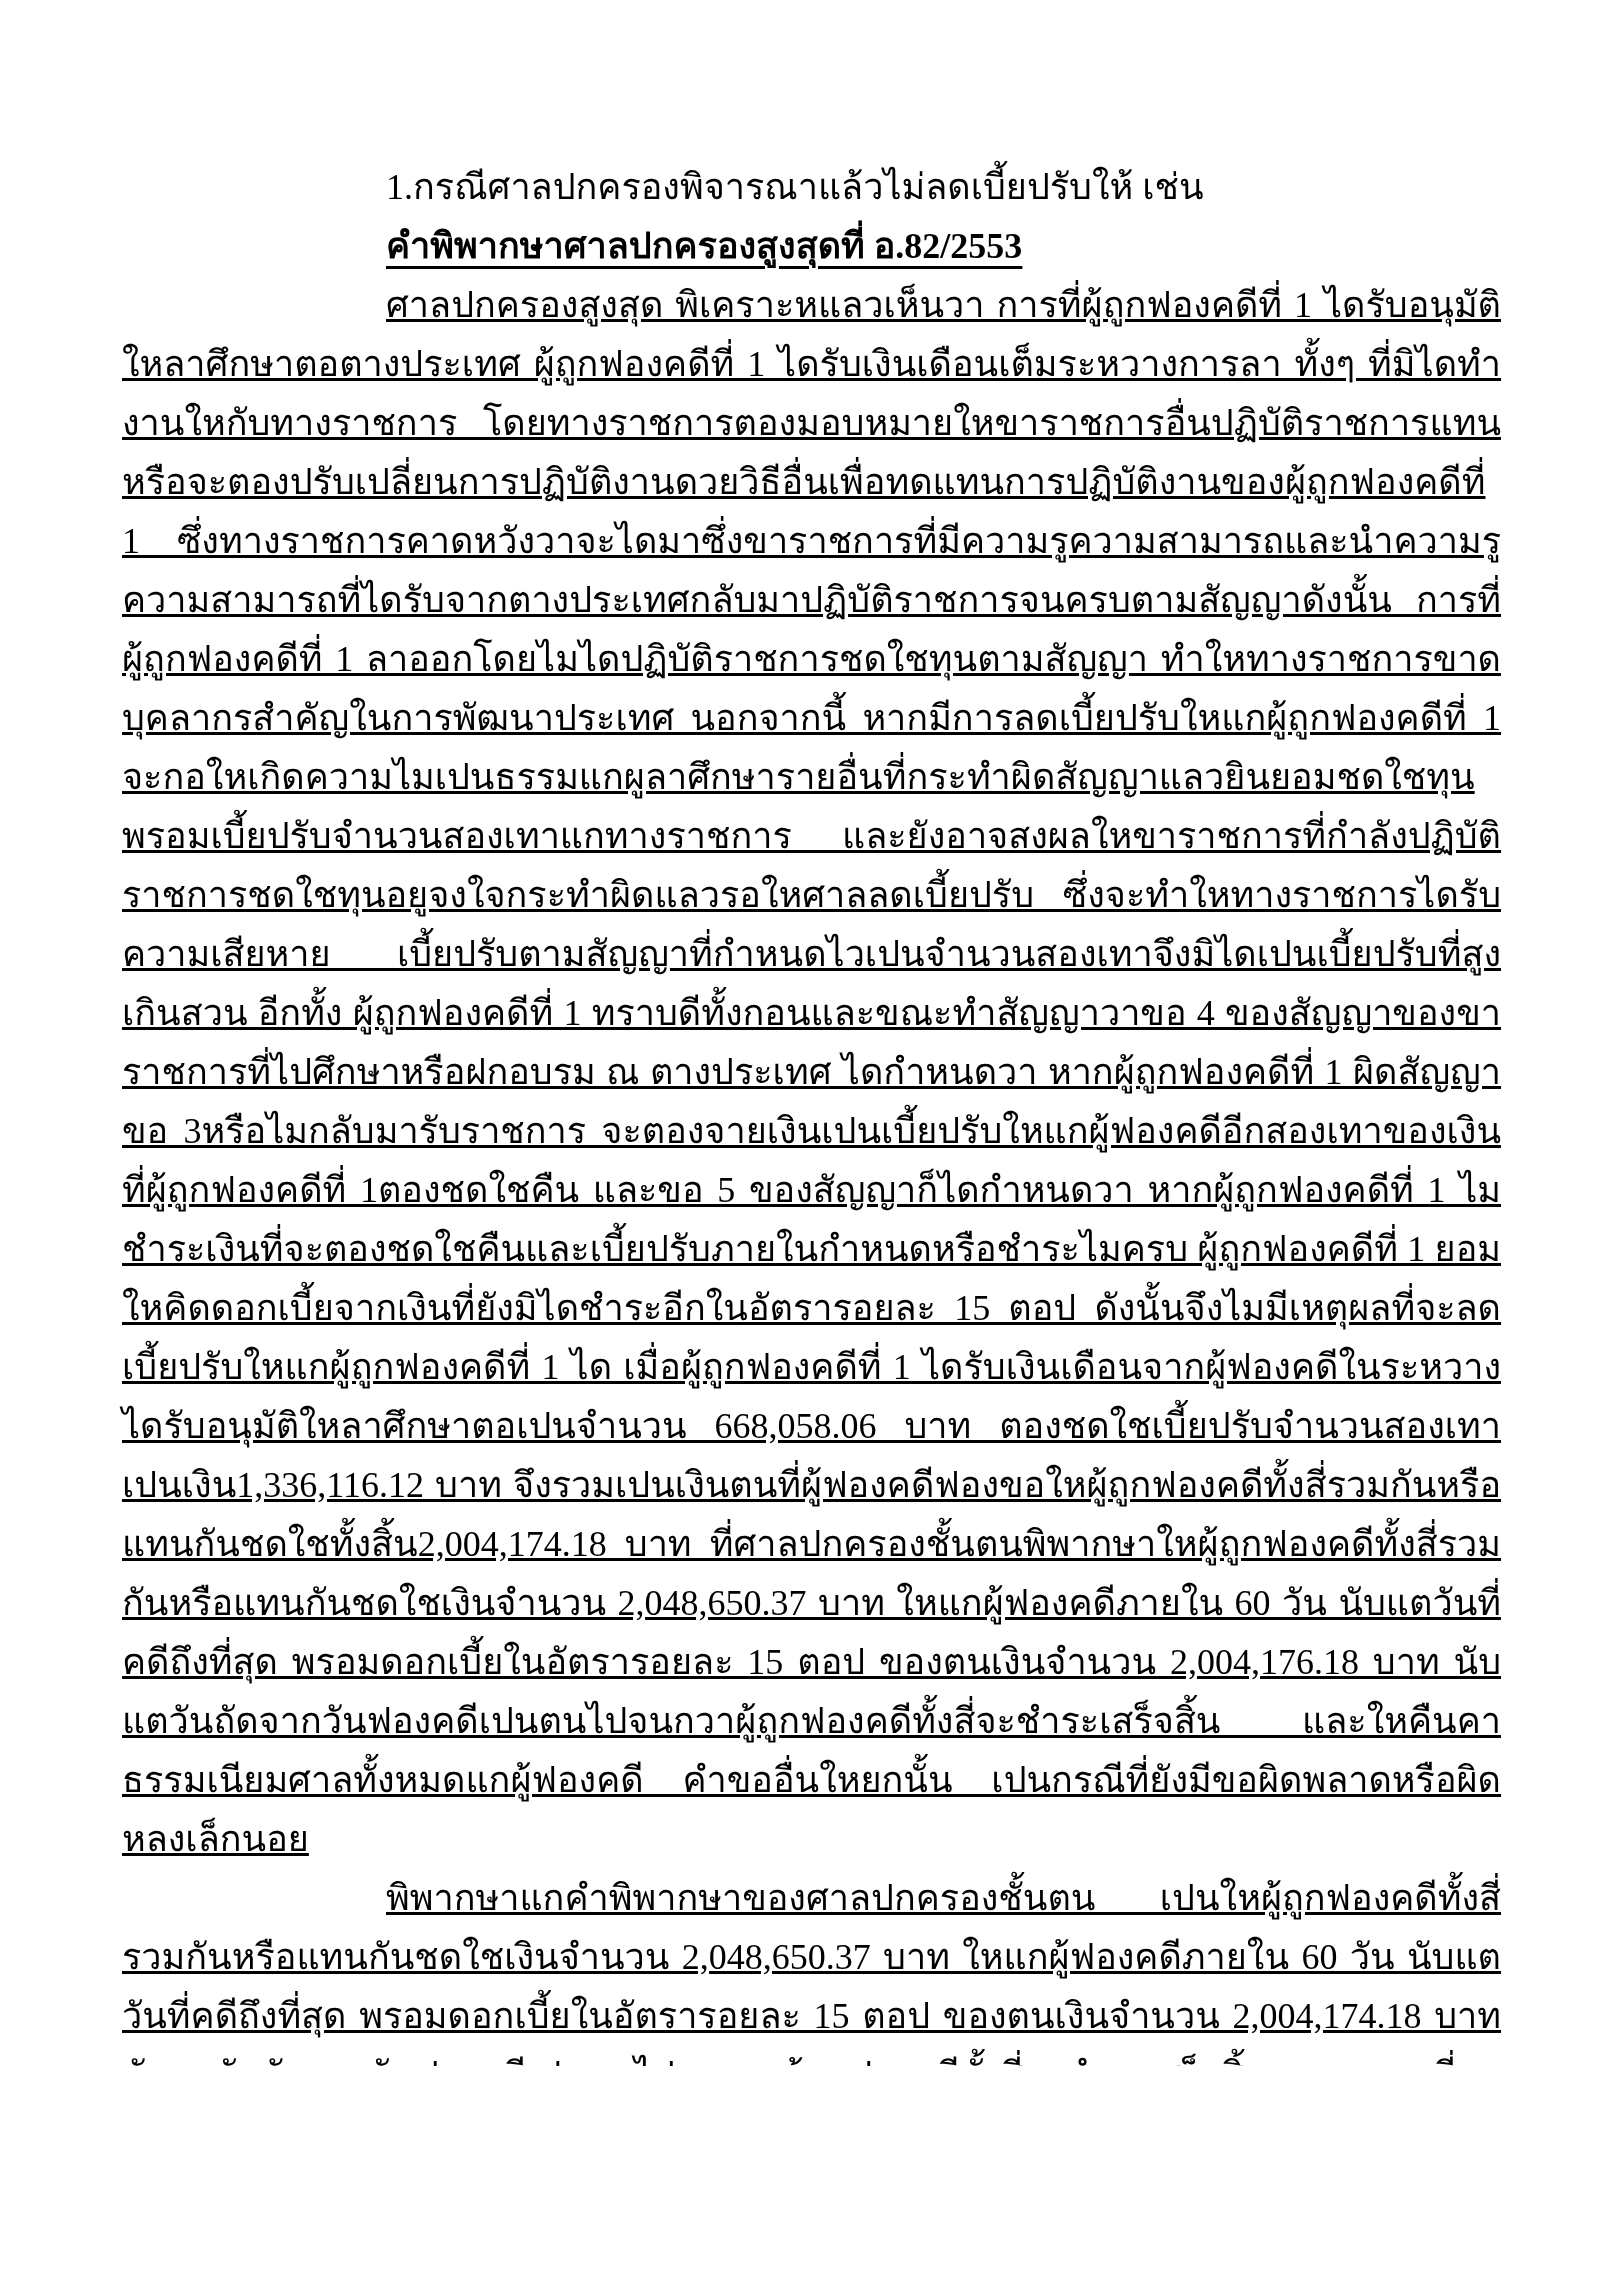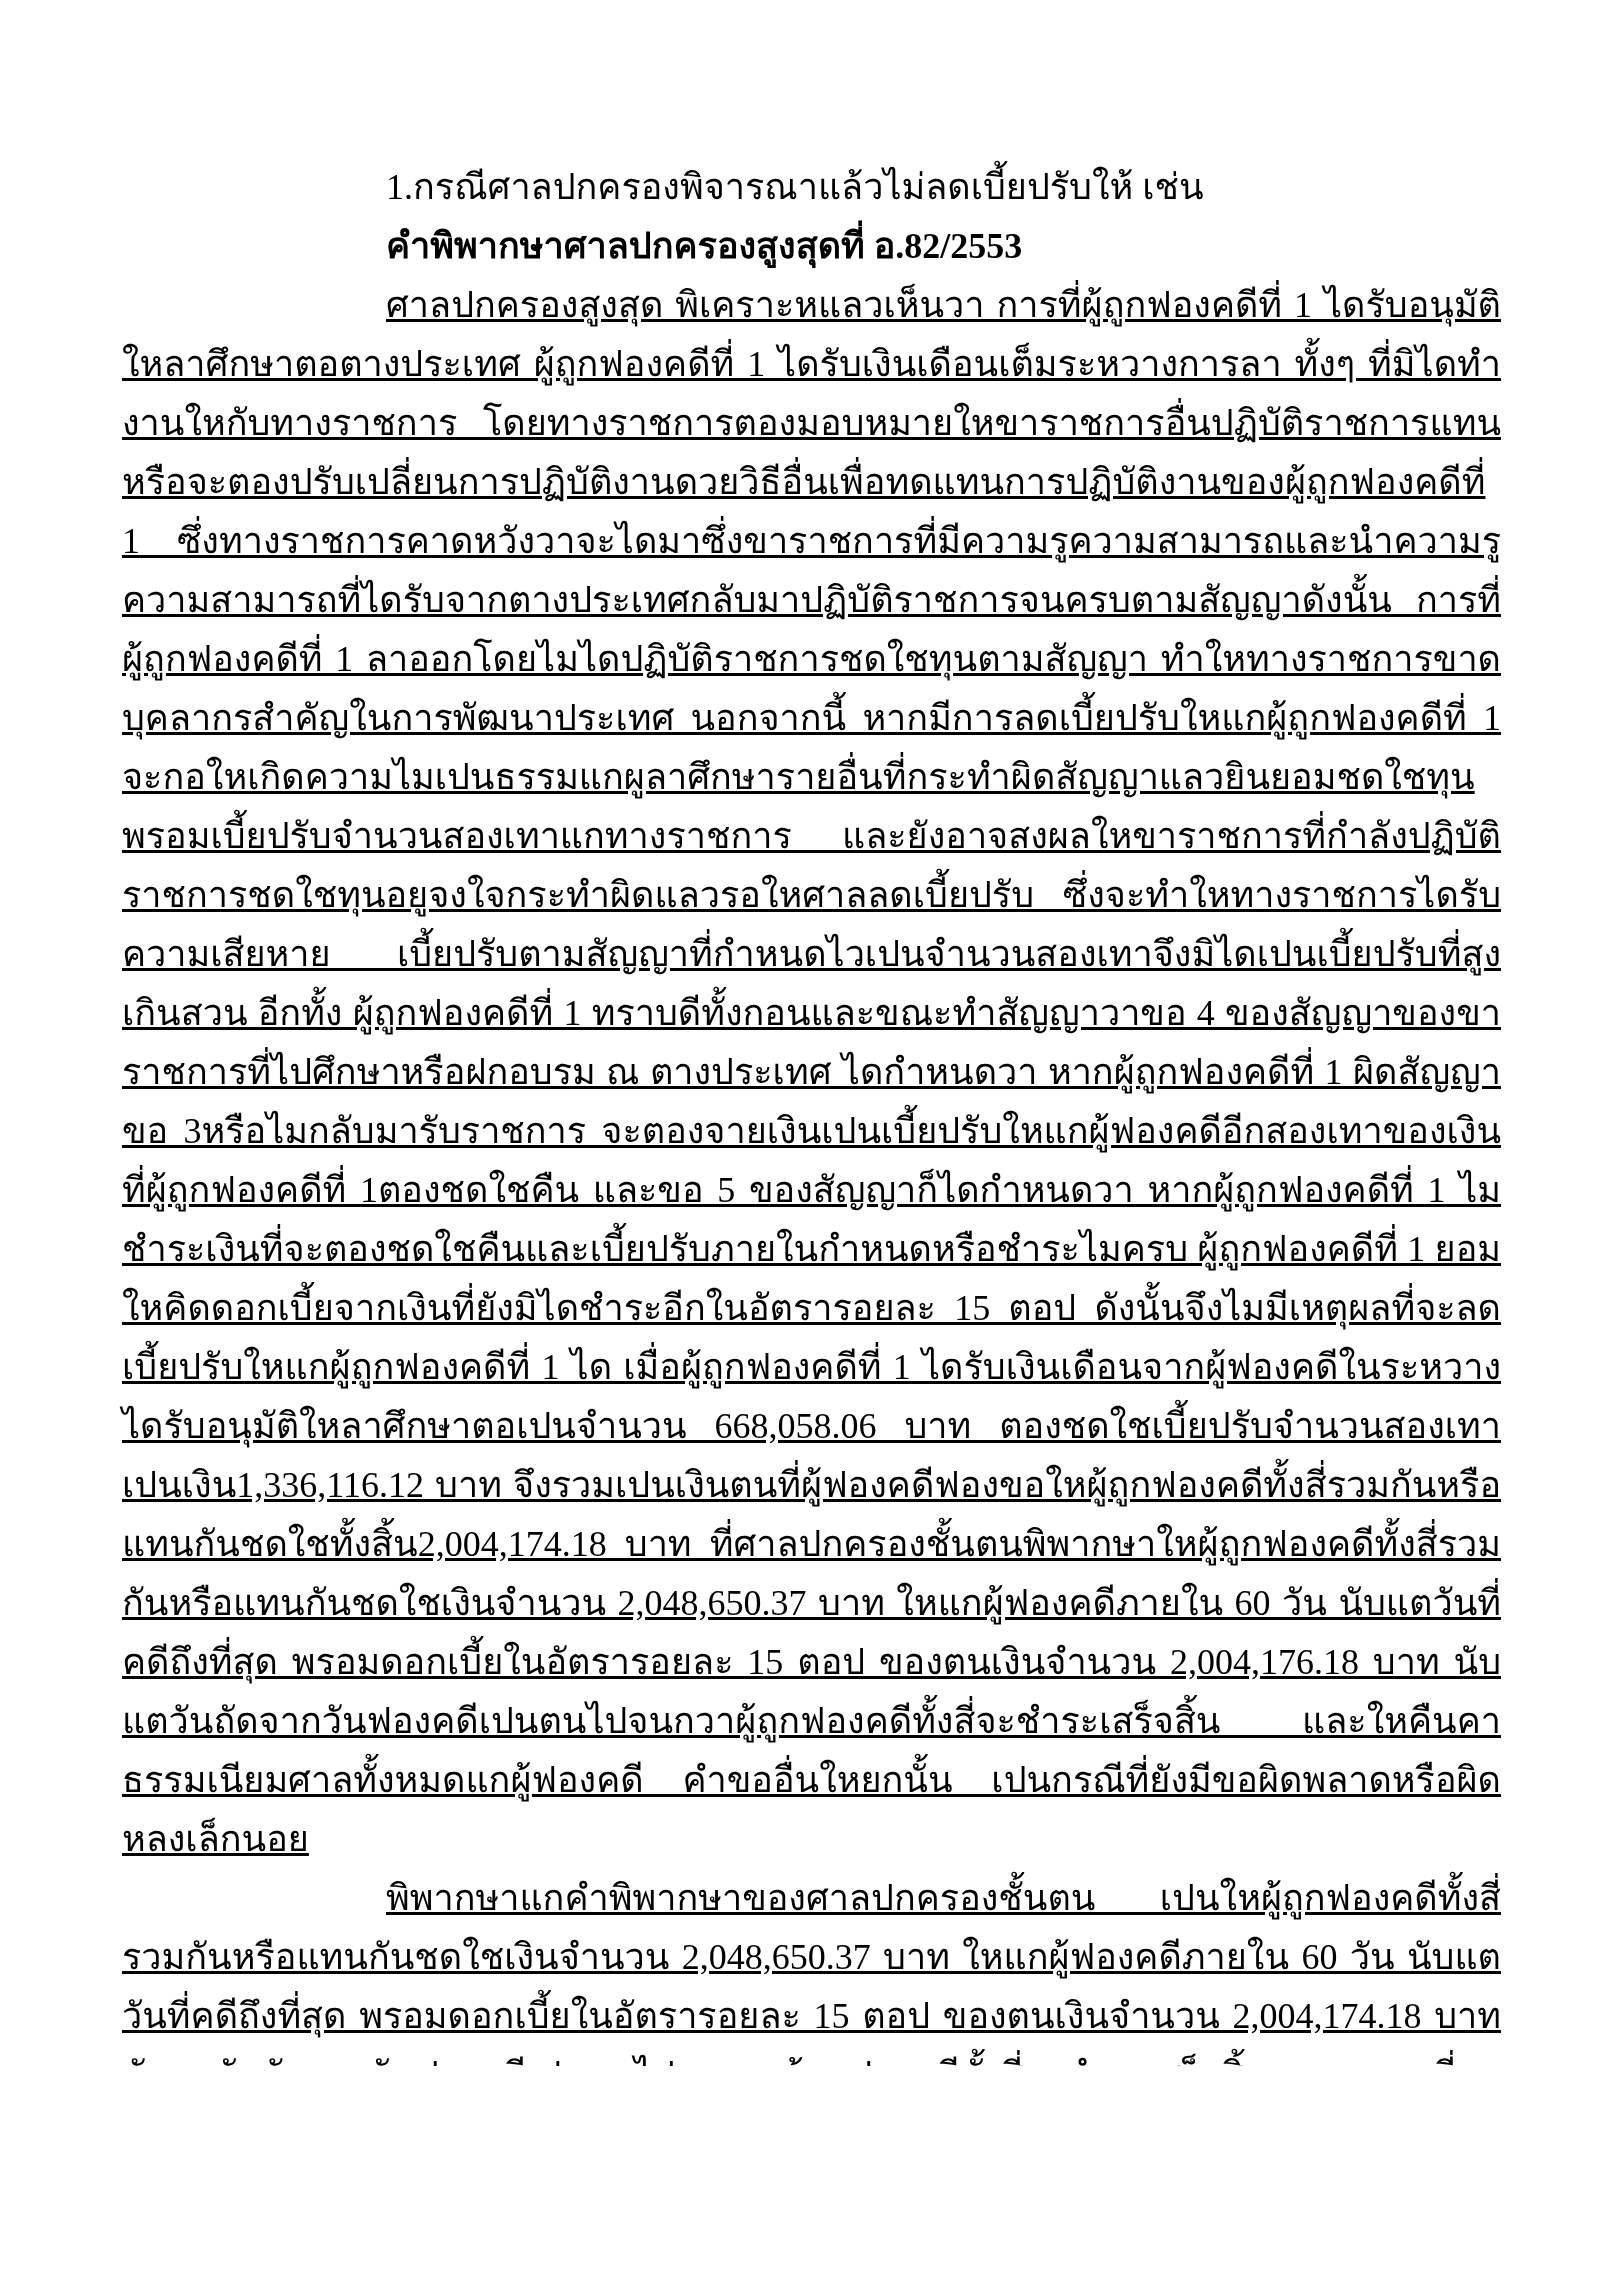--- a/index.html
+++ b/index.html
@@ -30,20 +30,21 @@
     padding-left: 264px;
   }
   .para {
     text-align: justify;
     text-indent: 264px;
     word-break: normal;
     text-decoration: underline;
   }
   .heading-text {
     font-weight: bold;
+    text-decoration: underline;
     text-decoration-thickness: 2.7px;
     text-underline-offset: 8px;
   }
 </style>
 </head>
 <body>
 
 <div class="page">
   <div class="doc-content">
       <div class="line indent"><span>1.กรณีศาลปกครองพิจารณาแล้วไม่ลดเบี้ยปรับให้ เช่น</span></div>

